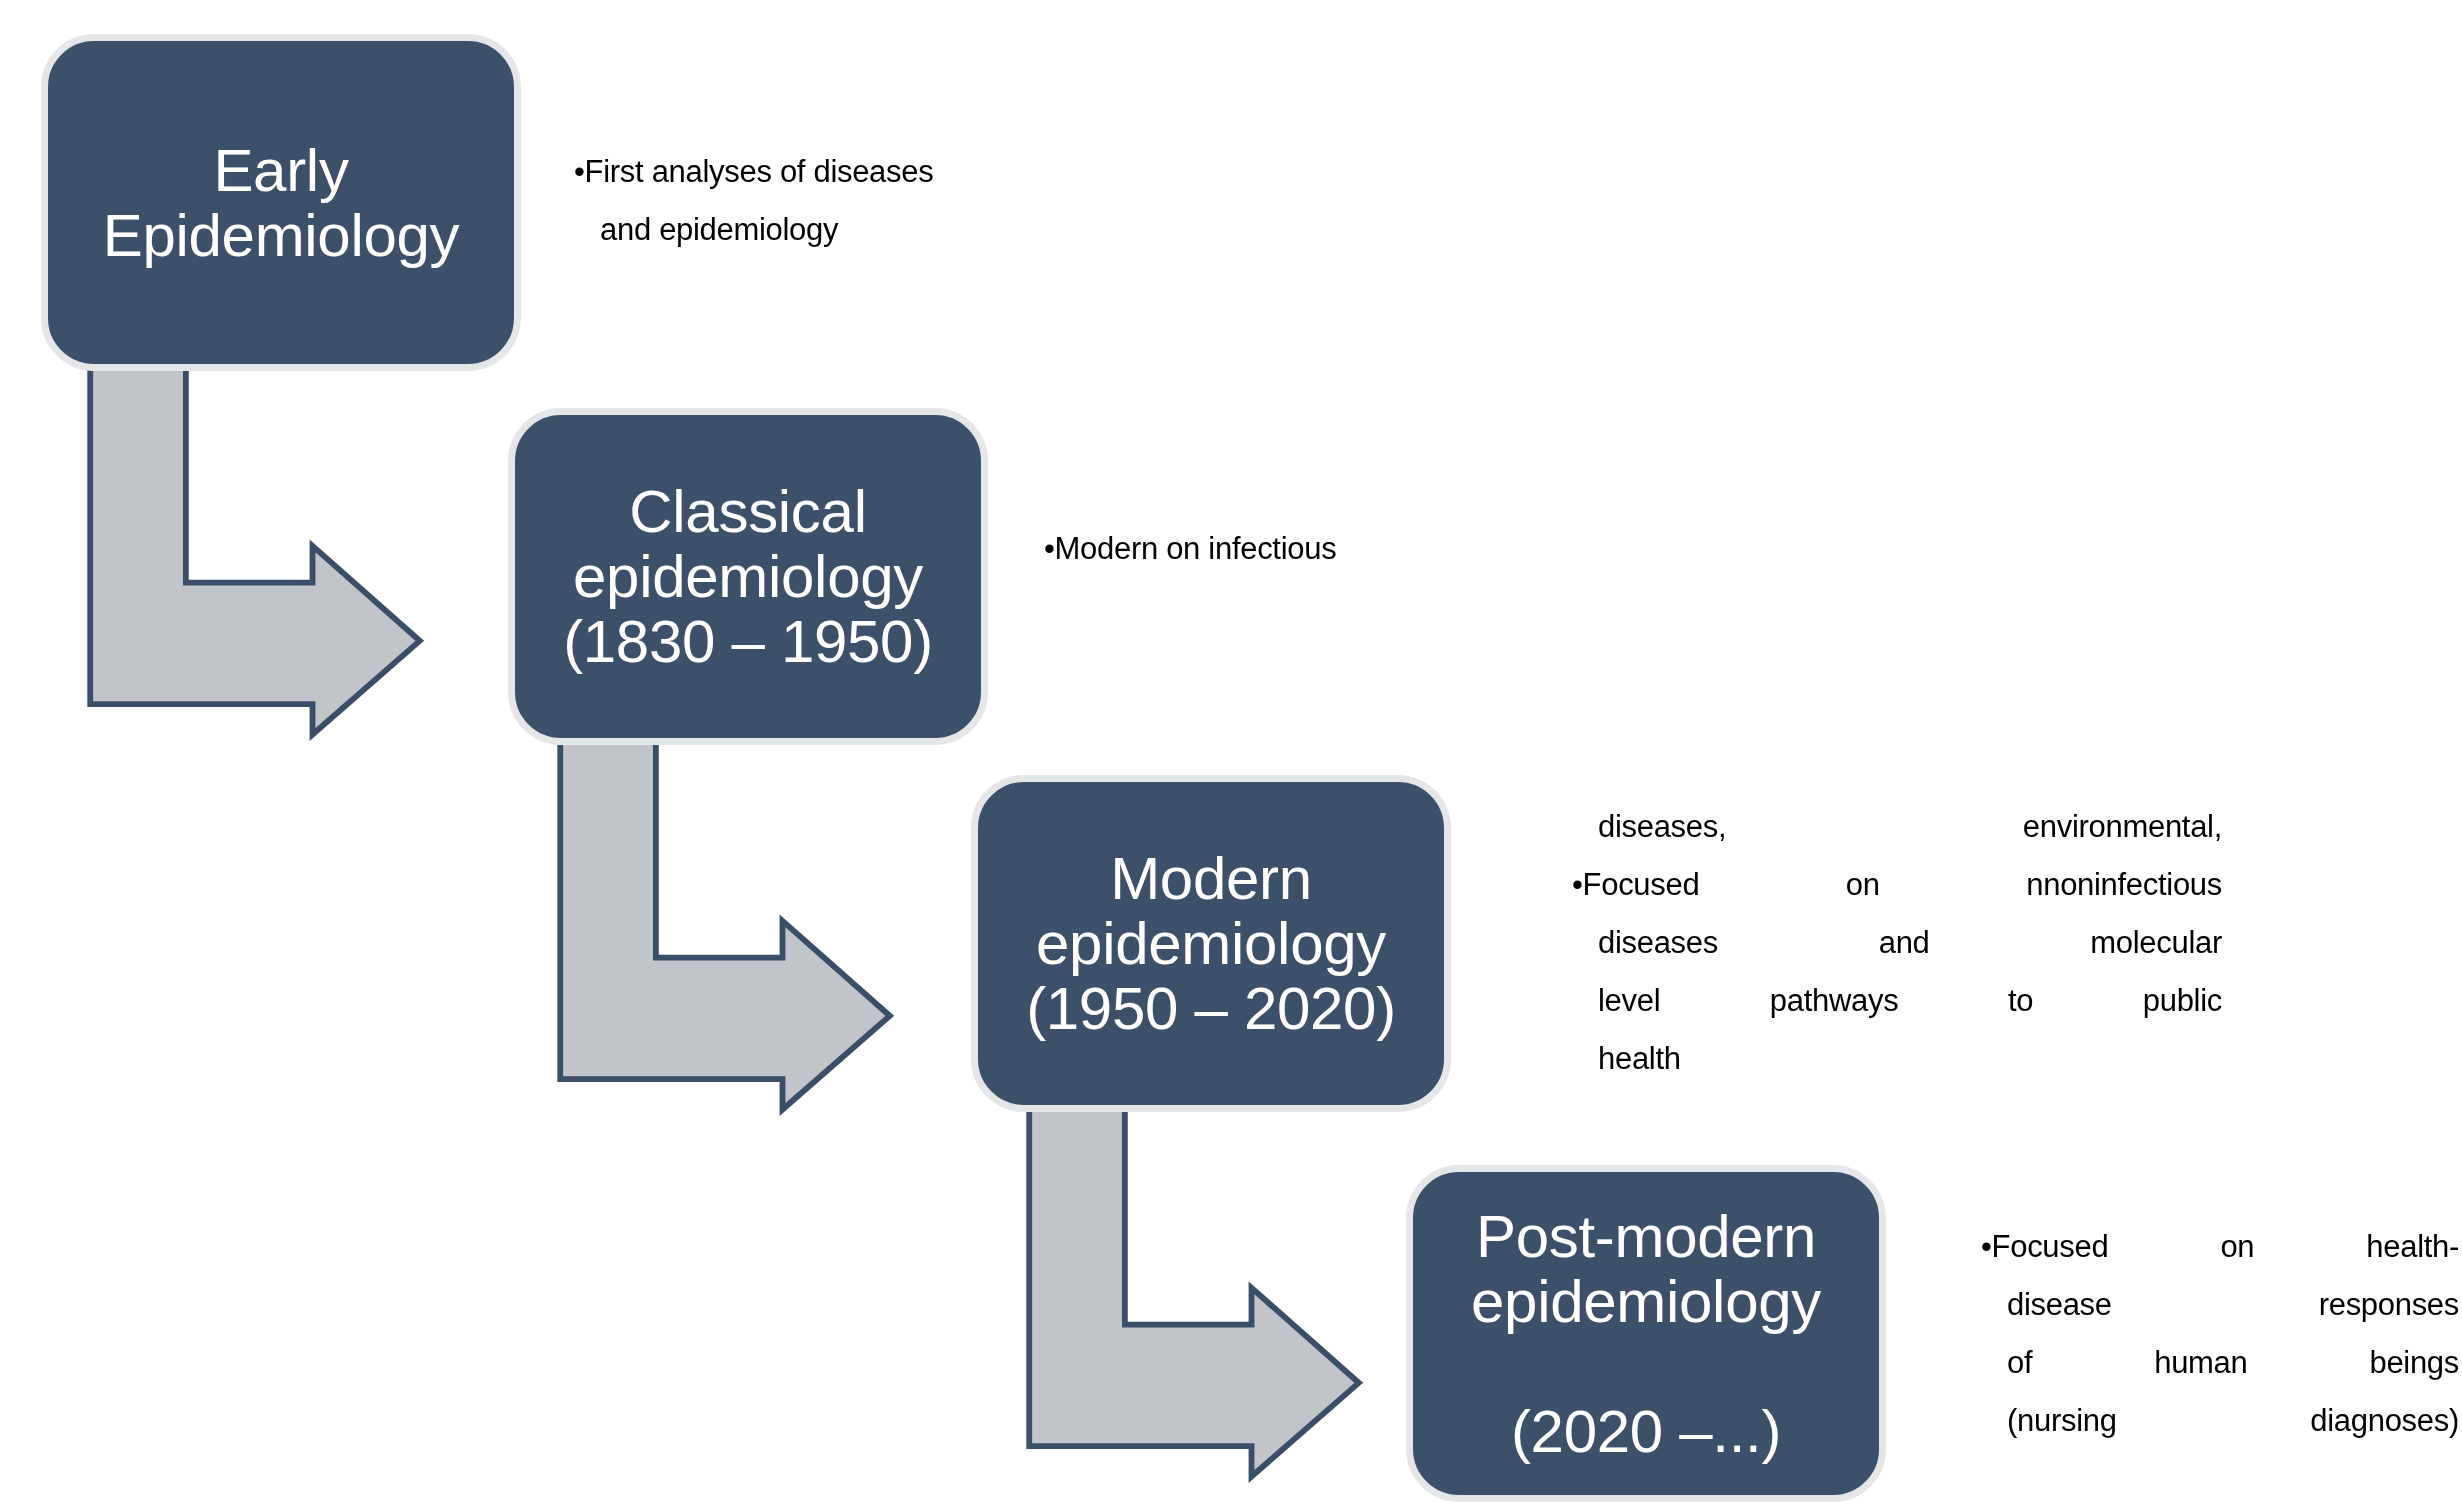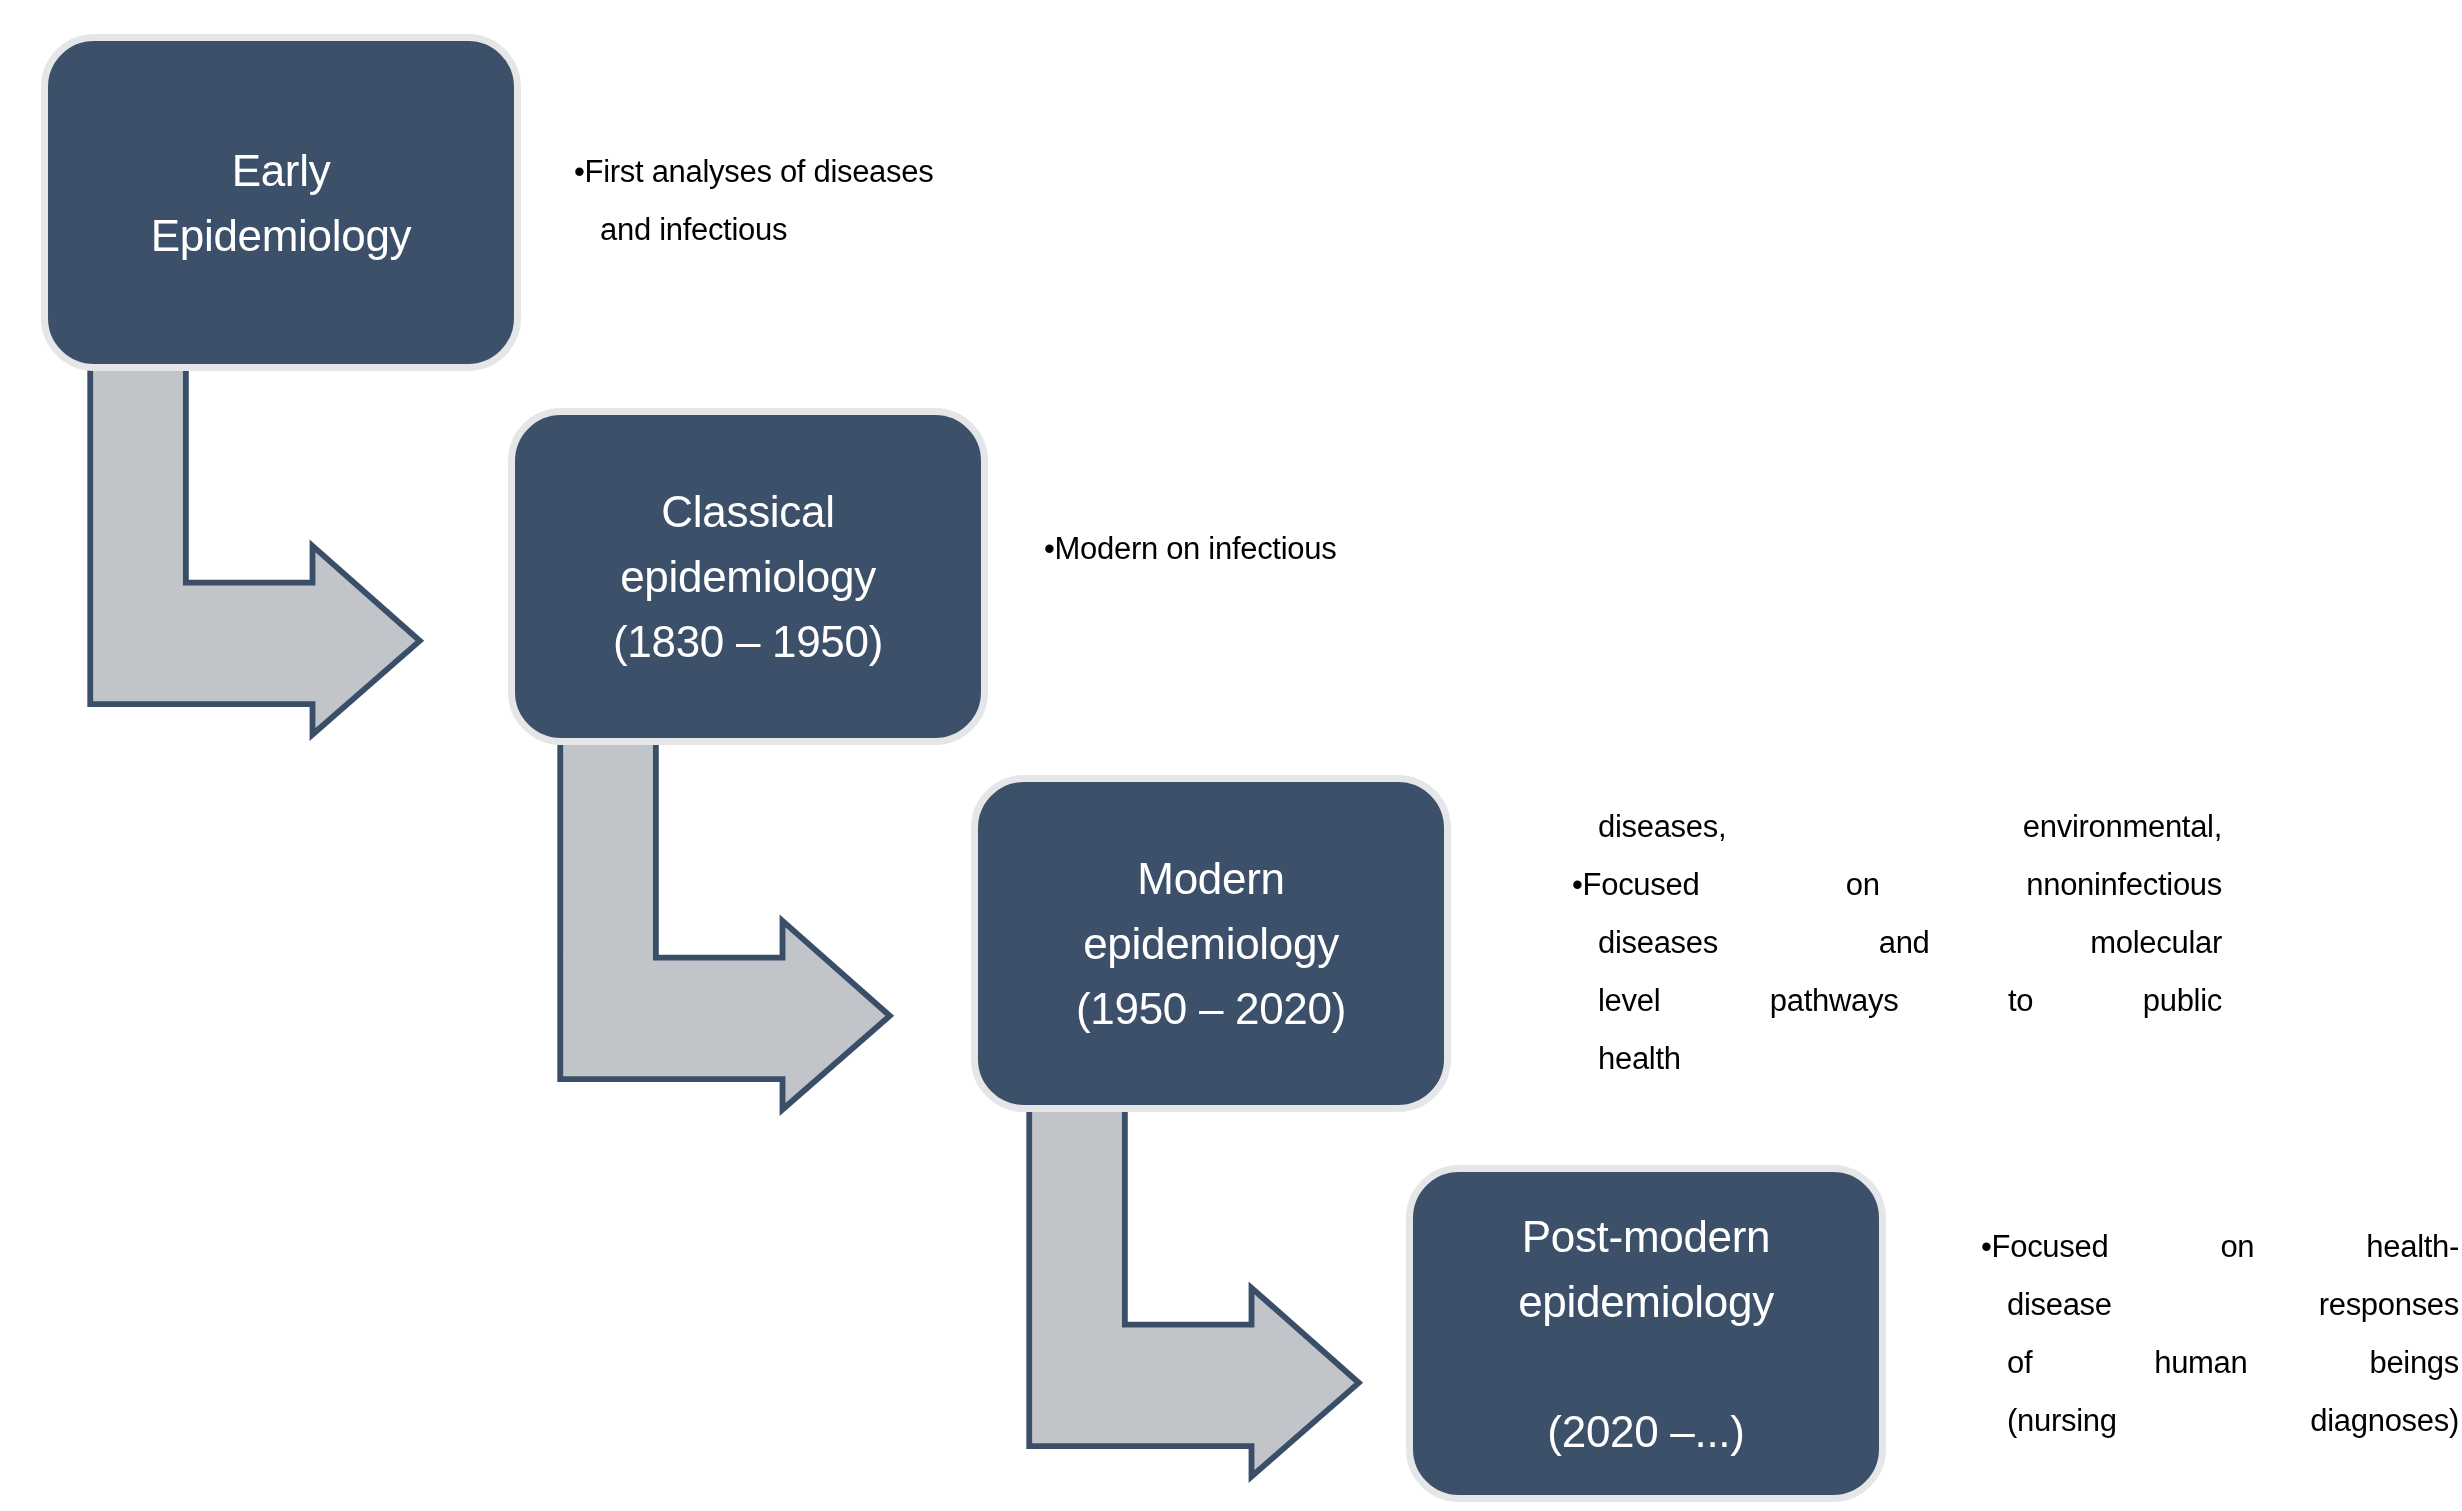--- a/index.html
+++ b/index.html
@@ -26,21 +26,21 @@
     box-sizing: border-box;
     background: var(--box-fill);
     border: 7.1px solid var(--box-ring);
     border-radius: 53px;
     color: var(--box-text);
     display: flex; flex-direction: column;
     justify-content: center; align-items: center;
     z-index: 2;
   }
   .box-line {
-    font-size: 44px;
+    font-size: 60px;
     line-height: 65px;
     min-height: 65px;
     white-space: nowrap;
     text-align: right;
     letter-spacing: -0.3px;
   }
   .s1 { left: 41px;   top: 34px;   }
   .s2 { left: 508px;  top: 408px;  }
   .s3 { left: 971px; top: 775px; }
   .s4 { left: 1406px; top: 1165px; }
@@ -85,21 +85,21 @@
 </style>
 </head>
 <body>
 
 <div class="box s1">
   <div class="box-line">Early</div>
   <div class="box-line">Epidemiology</div>
 </div>
 <div class="bullet b1">
   <div class="bullet-line">•First analyses of diseases</div>
-  <div class="bullet-line cont">and infectious</div>
+  <div class="bullet-line cont">and epidemiology</div>
 </div>
 <svg class="arrow a1" width="336" height="372" viewBox="-5 -5 520 575">
   <path d="M148,0 L148,330 L344,330 L344,273 L510,420 L344,565 L344,518 L0,518 L0,0"></path>
 </svg>
 
 <div class="box s2">
   <div class="box-line">Classical</div>
   <div class="box-line">epidemiology</div>
   <div class="box-line">(1830 – 1950)</div>
 </div>

